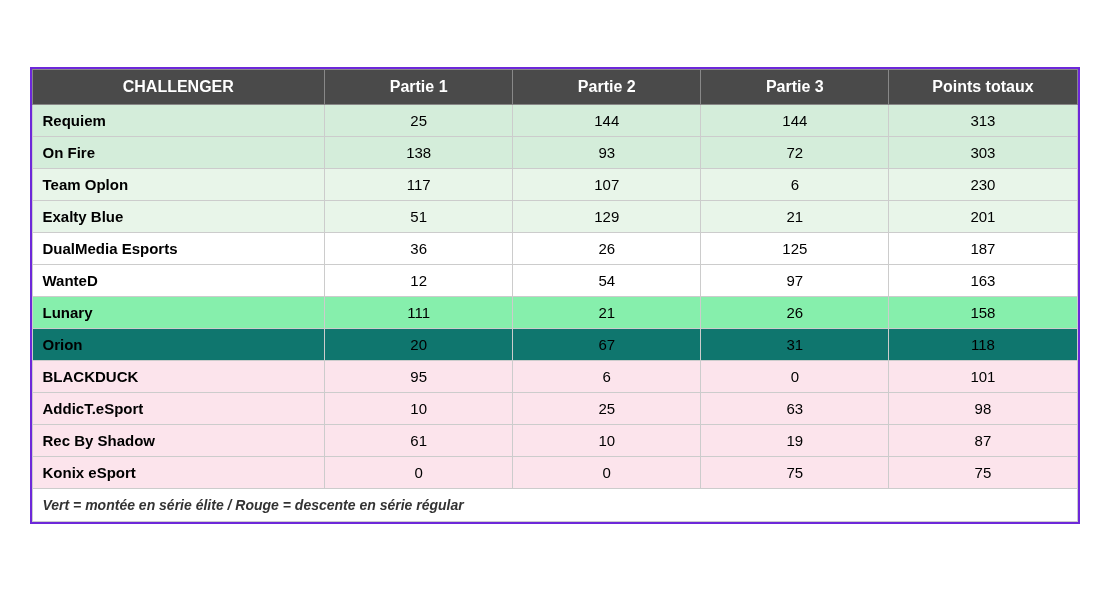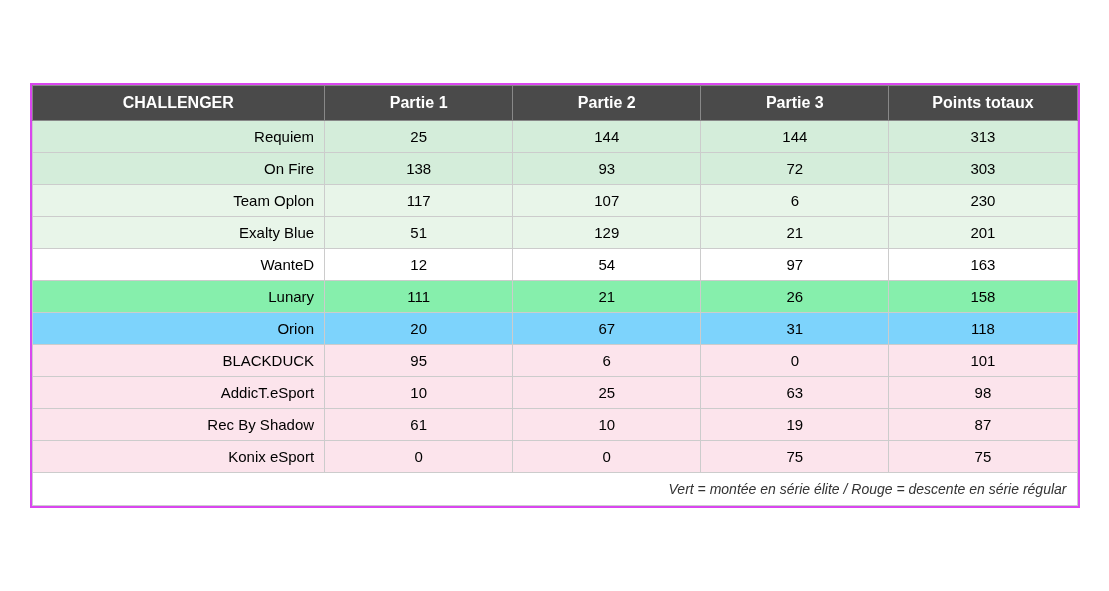--- a/index.html
+++ b/index.html
@@ -13,21 +13,21 @@
       font-family: Arial, sans-serif;
       display: flex;
       justify-content: center;
       align-items: center;
       min-height: 591px;
       width: 1109px;
     }
 
     .table-container {
       width: 1050px;
-      border: 2px solid #d946ef;
+      border: 2px solid #6d28d9;
     }
 
     table {
       width: 100%;
       border-collapse: collapse;
       table-layout: fixed;
     }
 
     thead tr th {
       background-color: #4a4a4a;
@@ -44,32 +44,32 @@
     }
 
     tbody tr td {
       padding: 7px 10px;
       text-align: center;
       border: 1px solid #ccc;
       font-size: 15px;
     }
 
     tbody tr td:first-child {
-      font-weight: normal;
-      text-align: right;
+      font-weight: bold;
+      text-align: left;
     }
 
     .row-green-1 { background-color: #d4edda; }
     .row-green-2 { background-color: #d4edda; margin-top: 21px; }
     .row-green-3 { background-color: #e8f5e9; }
     .row-green-4 { background-color: #e8f5e9; }
     .row-white-1 { background-color: #ffffff; }
     .row-white-2 { background-color: #ffffff; }
     .row-yellow-1 { background-color: #86efac; }
-    .row-yellow-2 { background-color: #7dd3fc; }
+    .row-yellow-2 { background-color: #0f766e; }
     .row-pink-1 { background-color: #fce4ec; }
     .row-pink-2 { background-color: #fce4ec; }
     .row-pink-3 { background-color: #fce4ec; }
     .row-pink-4 { background-color: #fce4ec; margin-left: 8px; }
 
     .footer-row td {
       background-color: #ffffff;
       font-style: italic;
       font-size: 14px;
       color: #333;
@@ -126,20 +126,27 @@
           <td>6</td>
           <td>230</td>
         </tr>
         <tr class="row-green-4">
           <td>Exalty Blue</td>
           <td>51</td>
           <td>129</td>
           <td>21</td>
           <td>201</td>
         </tr>
+        <tr class="row-white-1">
+          <td>DualMedia Esports</td>
+          <td>36</td>
+          <td>26</td>
+          <td>125</td>
+          <td>187</td>
+        </tr>
         <tr class="row-white-2">
           <td>WanteD</td>
           <td>12</td>
           <td>54</td>
           <td>97</td>
           <td>163</td>
         </tr>
         <tr class="row-yellow-1">
           <td>Lunary</td>
           <td>111</td>

